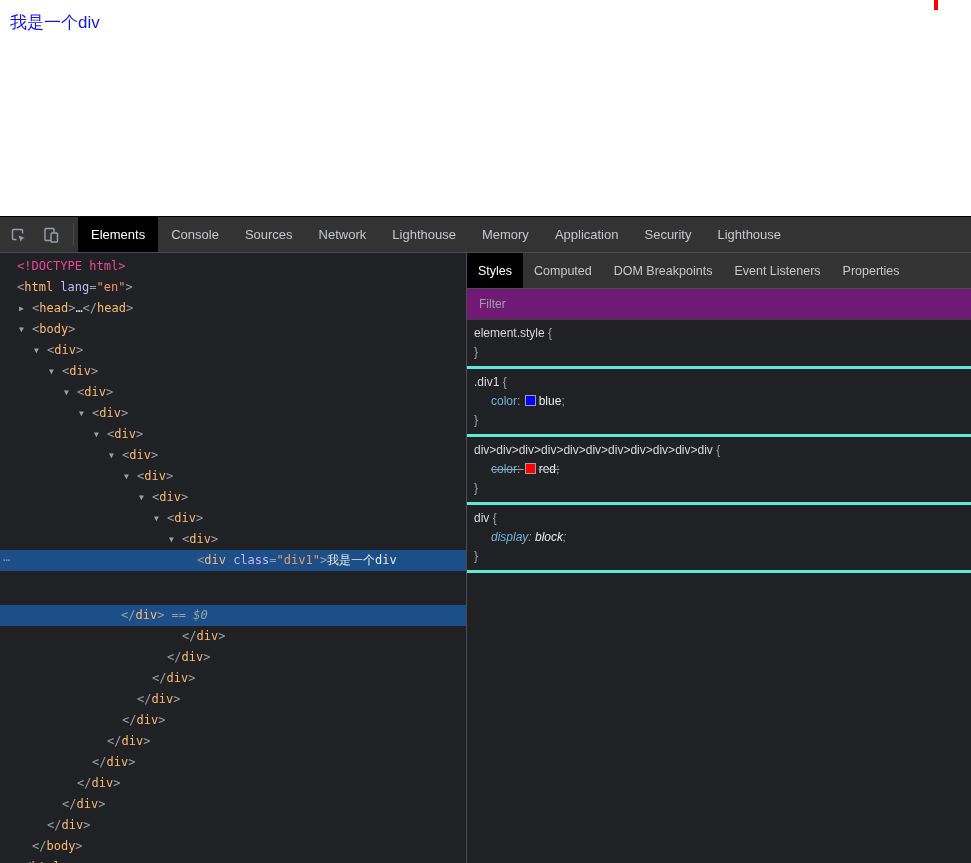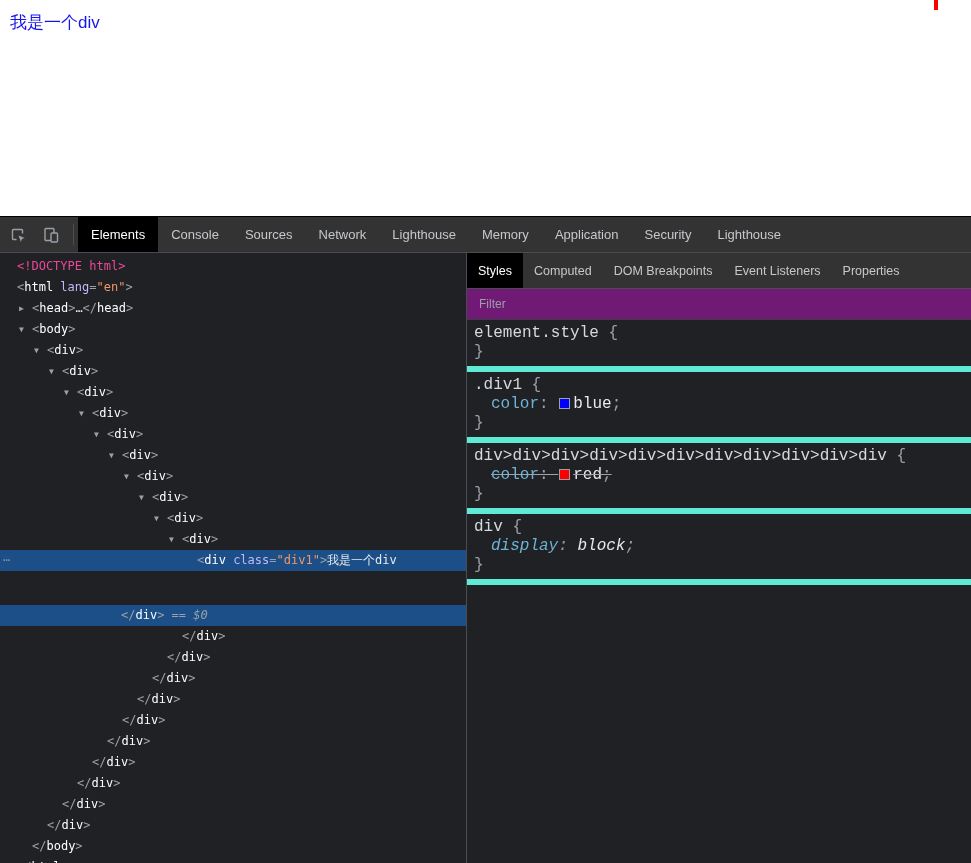--- a/index.html
+++ b/index.html
@@ -22,33 +22,33 @@
 
   .content{position:absolute;top:36px;left:0;right:0;bottom:0;display:flex;}
   .tree-pane{width:466px;border-right:1px solid #494c50;overflow:hidden;padding-top:3px;
              font-family:"DejaVu Sans Mono",monospace;font-size:12px;}
   .trow{height:21px;line-height:21px;white-space:pre;position:relative;color:#e8eaed;cursor:default;}
   .trow.sel{background:#1c4f87;}
   .arrow{display:inline-block;width:13px;color:#9aa0a6;font-size:8px;vertical-align:1px;}
   .marker{position:absolute;left:3px;top:0;color:#8a8f94;letter-spacing:1px;font-size:12px;}
   .tk-doctype{color:#ec4899;}
   .tk-punct{color:#9aa0a6;}
-  .tk-tag{color:#ffffff;}
+  .tk-tag{color:#fdba74;}
   .tk-attr{color:#c4b5fd;}
   .tk-val{color:#f29766;}
   .tk-text{color:#e8eaed;}
   .tk-annot{color:#9aa0a6;font-style:italic;}
 
   .styles-pane{flex:1;display:flex;flex-direction:column;overflow:hidden;background:#202124;}
   .sidebar-tabs{height:35px;background:#333333;border-bottom:1px solid #494c50;display:flex;overflow:hidden;flex:0 0 auto;}
   .sidebar-tabs .tab{padding:0 11px;font-size:12.5px;}
   .filter-row{height:30px;background:#701a75;border-bottom:1px solid #3c4043;display:flex;align-items:center;padding:0 10px;flex:0 0 auto;}
   .filter{background:transparent;border:none;outline:none;width:100%;color:#e8eaed;font-size:12px;font-family:"Liberation Sans",sans-serif;}
   .filter::placeholder{color:#9aa0a6;}
-  .rule{border-bottom:6px solid #5eead4;padding:4px 7px;font-family:Liberation Mono, monospace;font-size:16px;line-height:19px;color:#e8eaed;}
+  .rule{border-bottom:3px solid #5eead4;padding:4px 7px;font-family:Liberation Sans, sans-serif;font-size:12px;line-height:19px;color:#e8eaed;}
   .cline{white-space:pre;}
   .decl{padding-left:17px;}
   .css-sel{color:#d5d9dd;}
   .css-punct{color:#9aa0a6;}
   .css-prop{color:#6db3d6;}
   .css-val{color:#e8eaed;}
   .ital{font-style:italic;}
   .strike{text-decoration:line-through;text-decoration-color:#a0a4a8;}
   .swatch{display:inline-block;width:9px;height:9px;border:1px solid #9aa0a6;margin:0 3px 0 1px;vertical-align:-1px;}
 </style>

